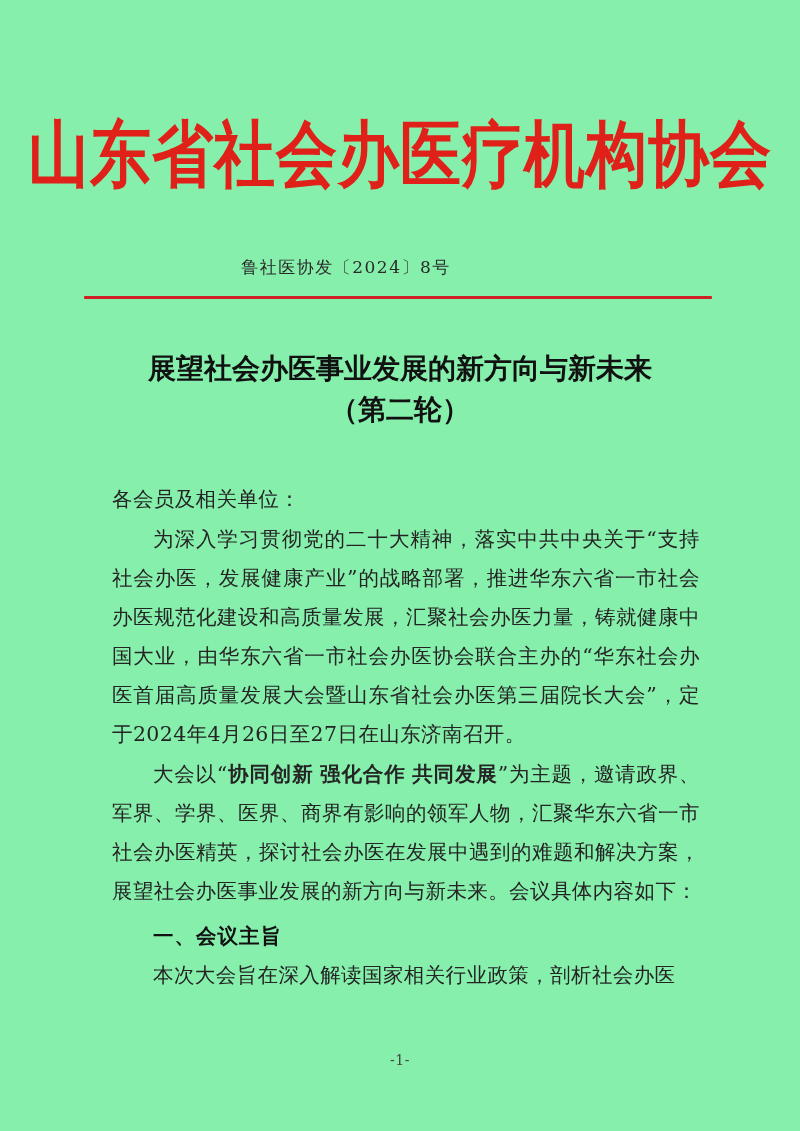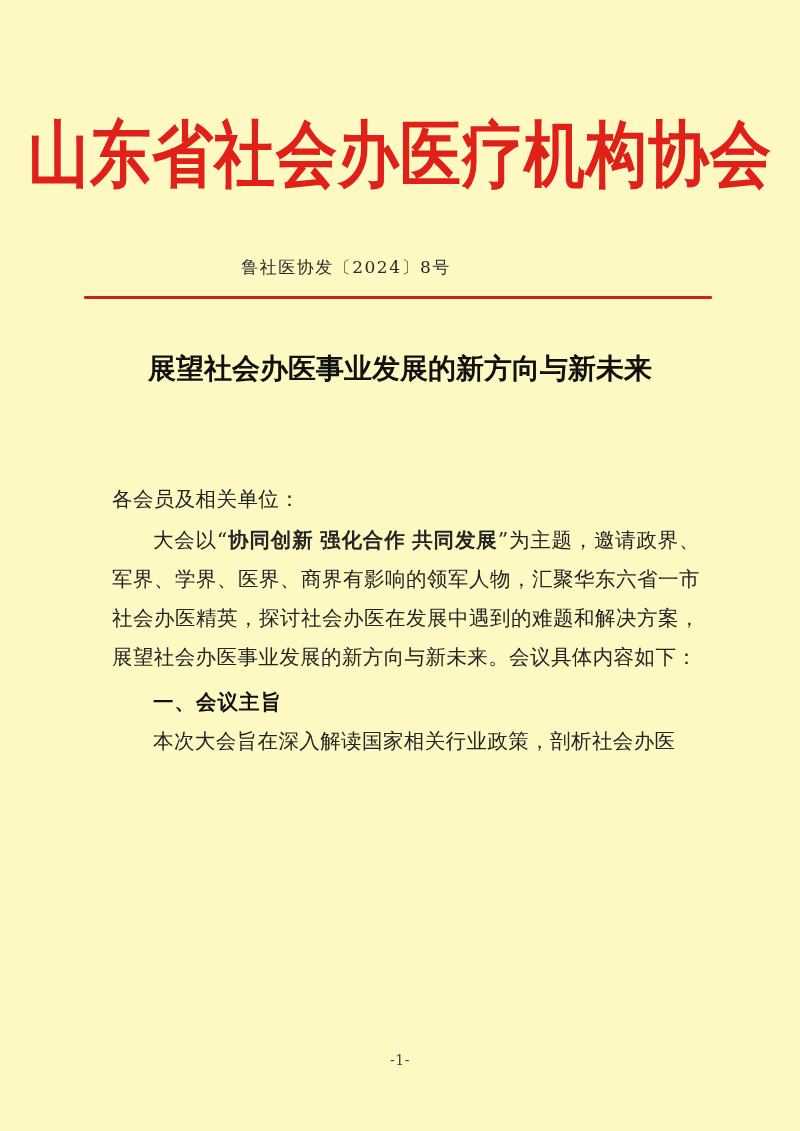--- a/index.html
+++ b/index.html
@@ -11,21 +11,21 @@
     width: 800px;
     height: 1131px;
     position: relative;
     font-family: "DejaVu Serif", "Liberation Serif", serif;
     color: #1a1a1a;
     overflow: hidden;
   }
   .page {
     position: absolute;
     inset: 0;
-    background: #fef9c3;
+    background: #86efac;
   }
 
   
   .letterhead {
     position: absolute;
     top: 116px;
     left: 0;
     width: 800px;
     text-align: center;
   }
@@ -136,25 +136,27 @@
   <div class="letterhead">
     <div class="letterhead-title">山东省社会办医疗机构协会</div>
   </div>
 
   <div class="doc-number">鲁社医协发〔2024〕8号</div>
 
   <div class="red-rule"></div>
 
   <div class="doc-title">
     <div>展望社会办医事业发展的新方向与新未来</div>
+    <div>（第二轮）</div>
   </div>
 
   <div class="body-block">
     <p class="salutation">各会员及相关单位：</p>
 
+    <p class="para">为深入学习贯彻党的二十大精神，落实中共中央关于“支持社会办医，发展健康产业”的战略部署，推进华东六省一市社会办医规范化建设和高质量发展，汇聚社会办医力量，铸就健康中国大业，由华东六省一市社会办医协会联合主办的“华东社会办医首届高质量发展大会暨山东省社会办医第三届院长大会”，定于2024年4月26日至27日在山东济南召开。</p>
 
     <p class="para"><span>大会以“</span><span class="theme-emph">协同创新  强化合作  共同发展</span><span>”为主题，邀请政界、军界、学界、医界、商界有影响的领军人物，汇聚华东六省一市社会办医精英，探讨社会办医在发展中遇到的难题和解决方案，展望社会办医事业发展的新方向与新未来。会议具体内容如下：</span></p>
 
     <p class="section-heading">一、会议主旨</p>
 
     <p class="para">本次大会旨在深入解读国家相关行业政策，剖析社会办医</p>
   </div>
 
   <div class="page-footer">-1-</div>
 

